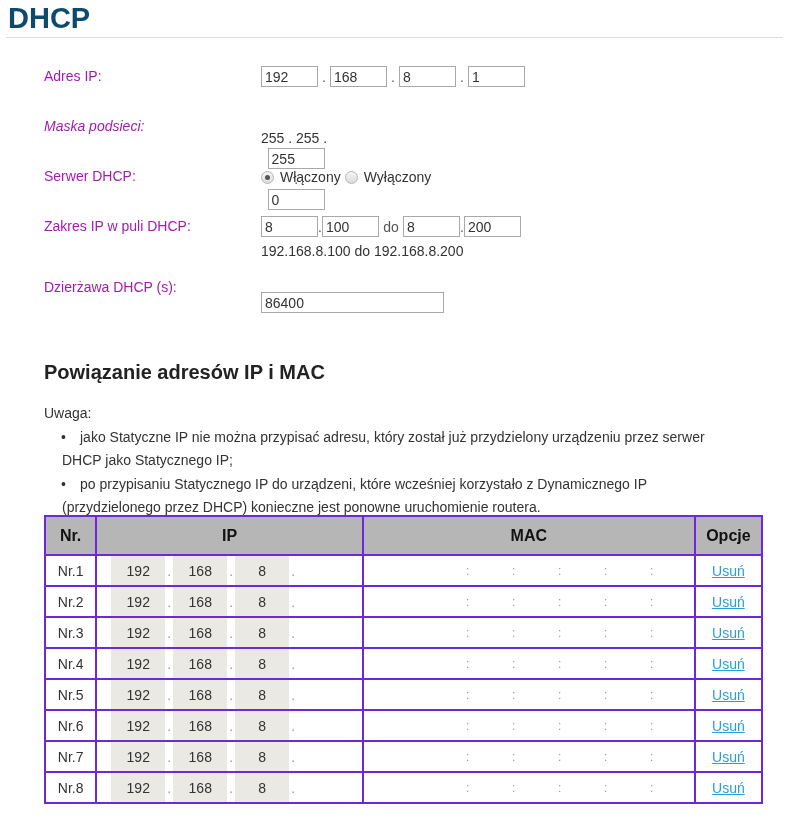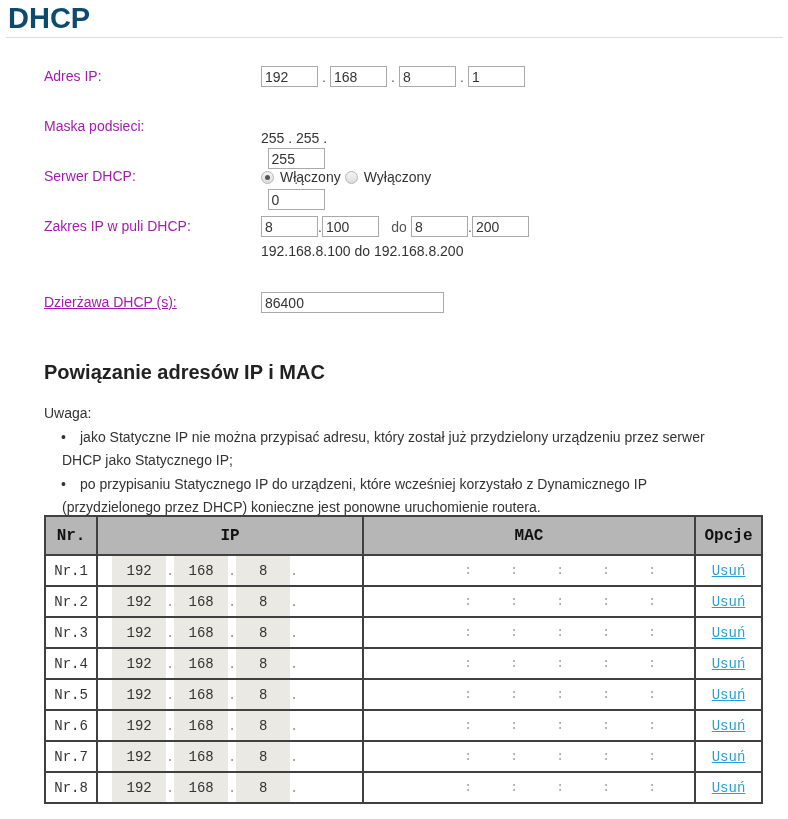--- a/index.html
+++ b/index.html
@@ -10,39 +10,39 @@
   .title-divider { position: absolute; left: 6px; top: 37px; width: 777px; height: 1px; background: #dcdcdc; }
 
   .form-label { position: absolute; left: 44px; font-size: 14px; color: #a21caf; line-height: 18px; }
   .form-field { position: absolute; left: 261px; display: flex; align-items: center; font-size: 14px; color: #333; line-height: 20px; }
 
   .ip-input { height: 21px; border: 1px solid #a9a9a9; font-family: "Liberation Sans", sans-serif; font-size: 14px; color: #333; padding: 0 3px; background: #fff; outline: none; }
   .w57 { width: 57px; }
   .sep { display: inline-block; text-align: center; color: #555; font-size: 14px; }
   .sep-dot { width: 12px; }
   .sep-dot-narrow { width: 4px; }
-  .sep-do { width: 24px; margin-left: 8px; }
+  .sep-do { width: 24px; }
 
   .radio { display: inline-block; width: 13px; height: 13px; border-radius: 50%; border: 1px solid #b5b5b5; background: linear-gradient(#f5f5f5, #dcdcdc); position: relative; margin-right: 6px; vertical-align: middle; }
   .radio.checked::after { content: ""; position: absolute; left: 3px; top: 3px; width: 5px; height: 5px; border-radius: 50%; background: #555; }
   .radio-label { margin-right: 4px; }
 
   .range-summary { position: absolute; left: 261px; top: 243px; font-size: 14px; color: #333; }
 
   .section-title { position: absolute; left: 44px; top: 361px; font-size: 20px; font-weight: bold; color: #222; }
 
   .note { position: absolute; left: 44px; top: 402px; width: 720px; font-size: 14px; color: #333; line-height: 23.6px; }
   .note ul { list-style: none; }
   .note li { position: relative; }
   .note li .bullet { position: absolute; left: 17px; top: 0; }
   .note li .first { padding-left: 36px; }
   .note li .cont { padding-left: 18px; }
 
   table.bind { position: absolute; left: 44px; top: 515px; width: 719px; border-collapse: collapse; font-size: 14px; }
-  table.bind th, table.bind td { border: 2px solid #404040; text-align: center; font-family: Liberation Mono, monospace; }
+  table.bind th, table.bind td { border: 2px solid #6d28d9; text-align: center; }
   table.bind th { background: #b6b6b6; color: #111; font-size: 16px; font-weight: bold; height: 39px; }
   table.bind td { height: 31px; color: #333; background: #fff; }
   .col-nr { width: 59px; }
   .col-ip { width: 270px; }
   .col-mac { width: 316px; }
   .col-opt { width: 74px; }
 
   .ip-cell { padding: 0 !important; }
   .ip-wrap { display: flex; align-items: stretch; height: 29px; padding-left: 14px; }
   .octet { width: 54px; background: #ebe9e4; display: flex; align-items: center; justify-content: center; color: #333; }
@@ -65,21 +65,21 @@
 <div class="form-field" style="top:66px;">
   <input class="ip-input w57" type="text" value="192" style="">
   <span class="sep sep-dot">.</span>
   <input class="ip-input w57" type="text" value="168" style="">
   <span class="sep sep-dot">.</span>
   <input class="ip-input w57" type="text" value="8" style="">
   <span class="sep sep-dot">.</span>
   <input class="ip-input w57" type="text" value="1" style="">
 </div>
 
-<div class="form-label" style="top:117px;">Maska podsieci:</div>
+<div class="form-label" style="top:117px;font-style:italic;">Maska podsieci:</div>
 <div class="form-field" style="top:128px;flex-direction:column;">
   <span style="margin-right:4px;">255 . 255 .</span>
   <input class="ip-input w57" type="text" value="255" style="">
   <span class="sep sep-dot">.</span>
   <input class="ip-input w57" type="text" value="0" style="">
 </div>
 
 <div class="form-label" style="top:167px;">Serwer DHCP:</div>
 <div class="form-field" style="top:167px;">
   <span class="radio checked"></span>
@@ -93,21 +93,21 @@
   <input class="ip-input w57" type="text" value="8" style="">
   <span class="sep sep-dot-narrow">.</span>
   <input class="ip-input w57" type="text" value="100" style="">
   <span class="sep sep-do">do</span>
   <input class="ip-input w57" type="text" value="8" style="">
   <span class="sep sep-dot-narrow">.</span>
   <input class="ip-input w57" type="text" value="200" style="">
 </div>
 <div class="range-summary">192.168.8.100 do 192.168.8.200</div>
 
-<div class="form-label" style="top:293px;text-decoration:underline;">Dzierżawa DHCP (s):</div>
+<div class="form-label" style="top:278px;">Dzierżawa DHCP (s):</div>
 <div class="form-field" style="top:292px;">
   <input class="ip-input" style="width: 183px;" type="text" value="86400">
 </div>
 
 <div class="section-title">Powiązanie adresów IP i MAC</div>
 
 <div class="note">
   <div>Uwaga:</div>
   <ul>
     <li>

